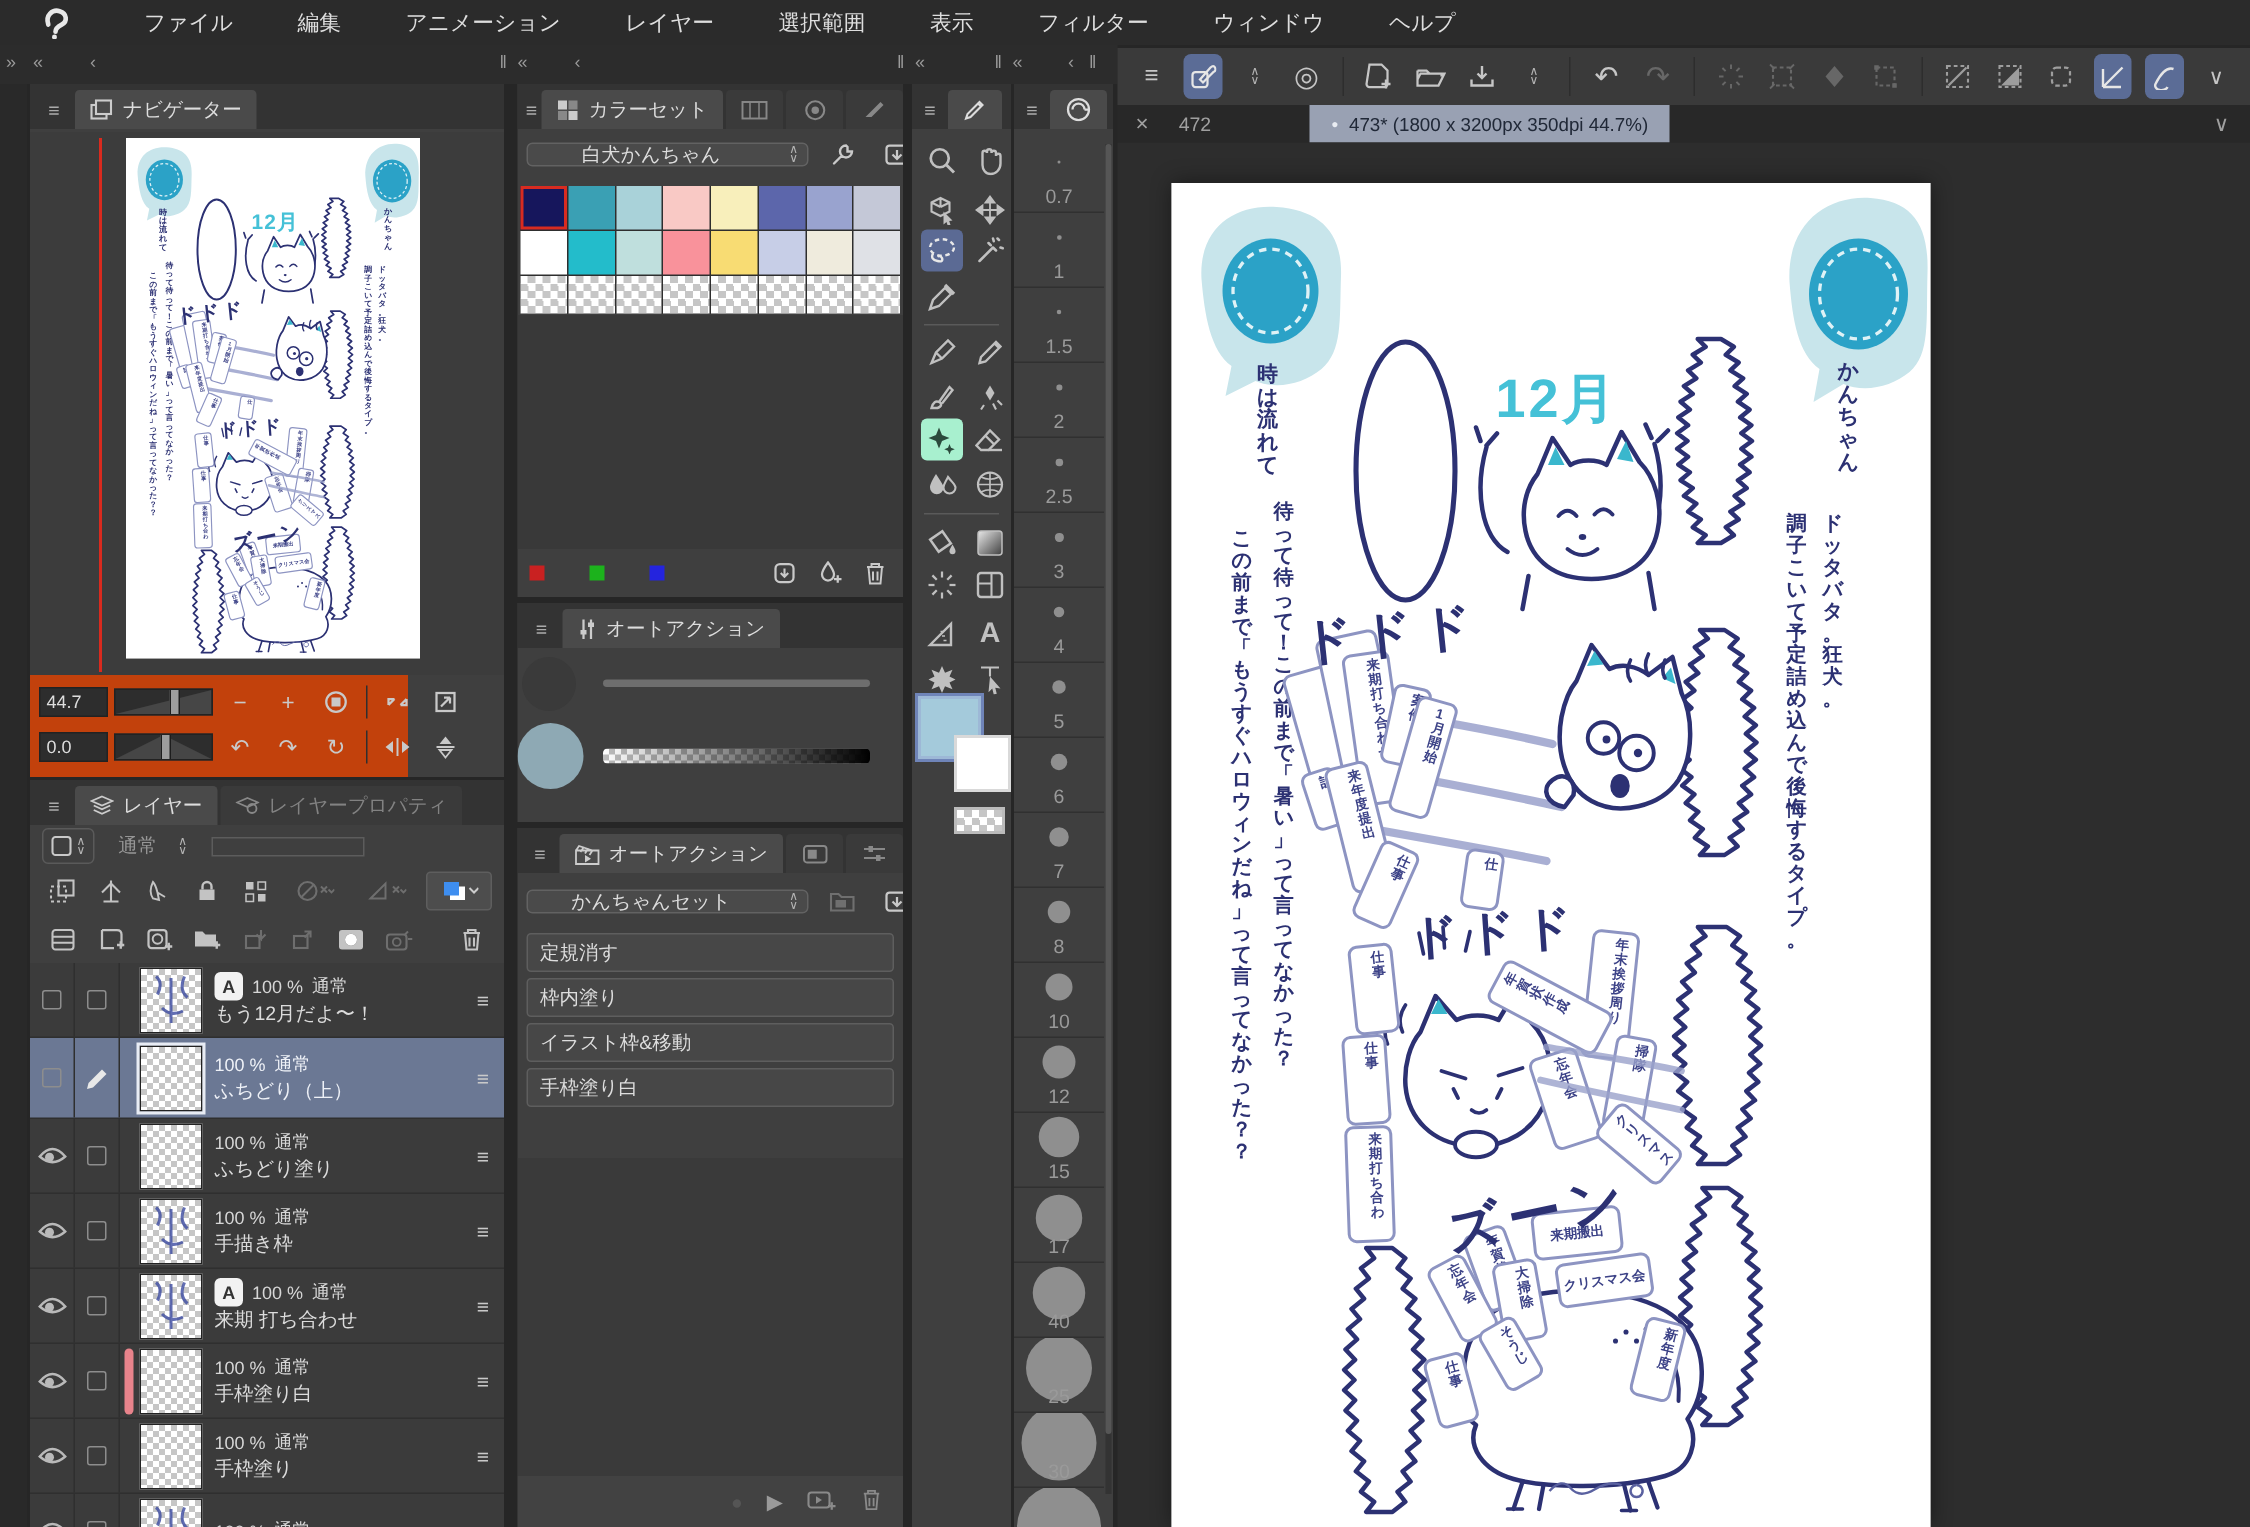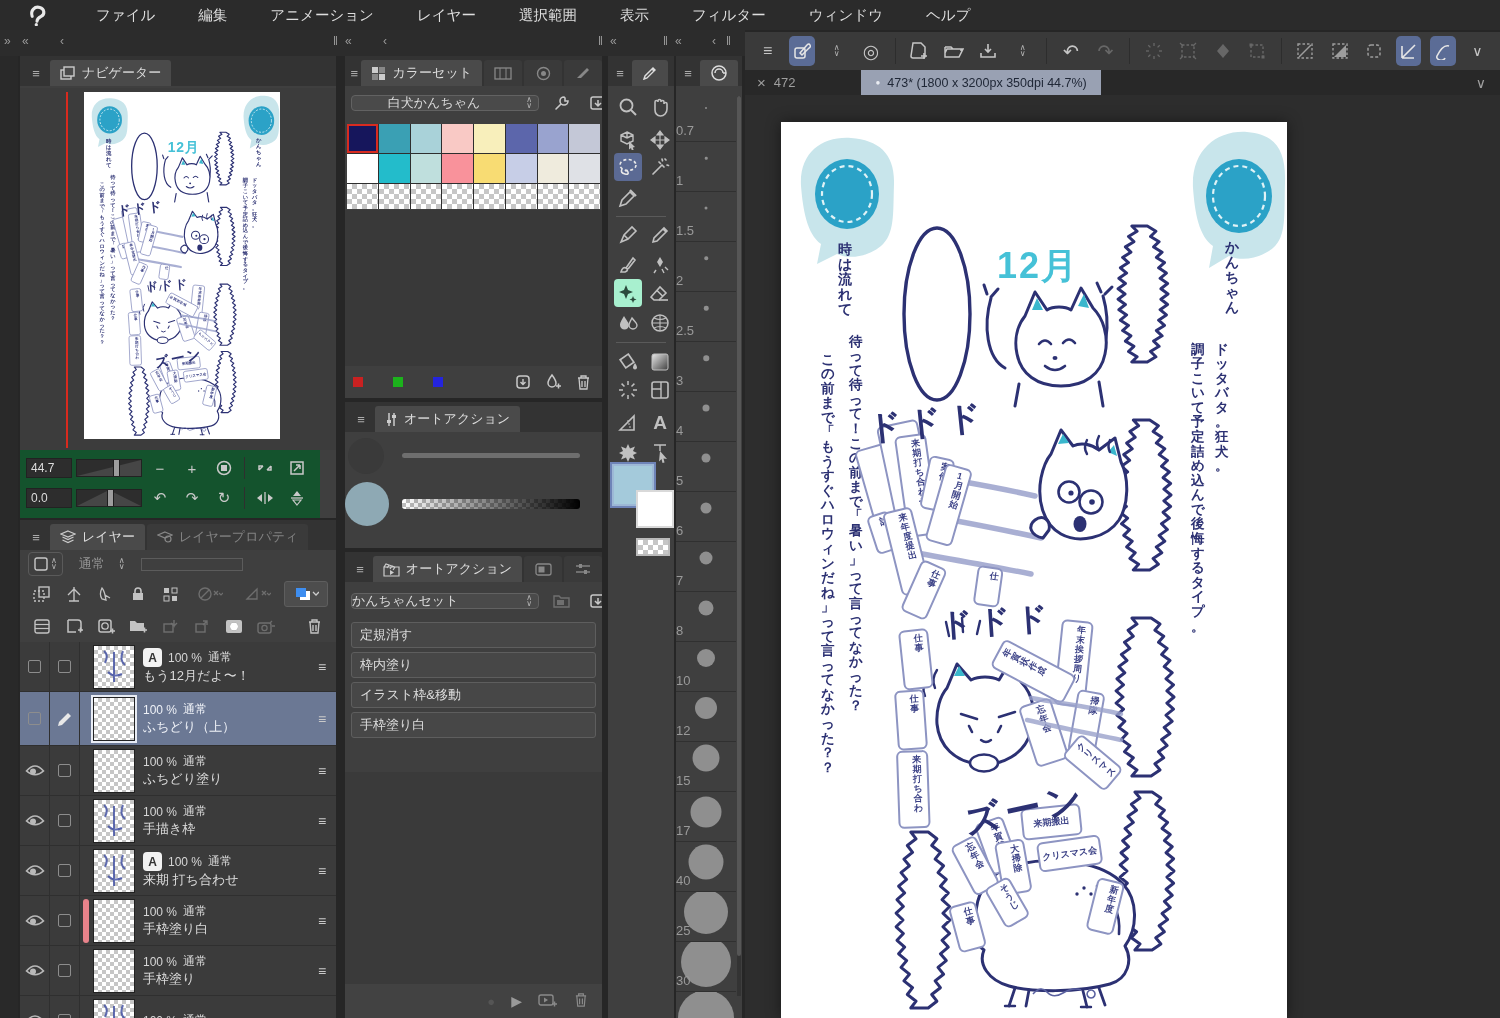--- a/index.html
+++ b/index.html
@@ -18,21 +18,21 @@
 .ptabs{height:30px;background:#333;display:flex;align-items:flex-end;gap:2px;padding-left:4px}
 .ham{width:24px;height:26px;display:flex;align-items:center;justify-content:center;color:#aaa;font-size:13px}
 .ptab{height:26px;background:#4a4a4a;display:flex;align-items:center;padding:0 10px;border-radius:3px 3px 0 0;font-size:13px;color:#ddd;gap:6px;white-space:nowrap}
 .ptab.dim{background:#3a3a3a;color:#828282}
 .ptab svg{flex:0 0 auto}
 .icontab{min-width:38px;justify-content:center}
 
 .nav-view{position:absolute;left:0;top:32px;width:316px;height:362px;background:#3c3c3c}
 .nav-redline{position:absolute;left:46px;top:4px;width:2px;height:356px;background:#d92a1e}
 .nav-thumb{position:absolute;left:64px;top:4px;background:#fff}
-.nav-controls{position:absolute;left:0;top:394px;width:300px;height:68px;background:#14532d}
+.nav-controls{position:absolute;left:0;top:394px;width:252px;height:68px;background:#c2410c}
 .navrow{position:absolute;left:6px;display:flex;align-items:center;gap:4px}
 .valbox{width:46px;height:20px;background:#2d2d2d;border:1px solid #222;color:#ddd;font-size:12px;padding-left:4px;display:flex;align-items:center}
 .ntrack{position:relative;width:66px;height:18px;background:#2d2d2d;border:1px solid #222;overflow:hidden}
 .ntrack i{position:absolute;right:0;bottom:0;width:100%;height:100%;background:#464646;clip-path:polygon(0 100%,100% 0,100% 100%)}
 .ntrack b{position:absolute;top:-1px;width:7px;height:20px;background:#9d9d9d;border:1px solid #1d1d1d}
 .vbtn{width:28px;height:24px;display:flex;align-items:center;justify-content:center;color:#c9c9c9;font-size:15px}
 .vsep{width:1px;height:22px;background:#2f2f2f;margin:0 2px}
 
 .blendrow{position:absolute;left:0;top:30px;width:316px;height:28px;display:flex;align-items:center;gap:8px;padding-left:8px}
 .combo{display:flex;align-items:center;gap:3px;border:1px solid #5a5a5a;border-radius:4px;height:24px;padding:0 5px;color:#c9c9c9}
@@ -84,21 +84,21 @@
 
 .tool{position:absolute;width:28px;height:28px;display:flex;align-items:center;justify-content:center;border-radius:4px}
 .tool.sel{background:#5b6a94}
 .tool.mint{background:#a8f0cf}
 .tdiv{position:absolute;left:8px;width:50px;height:1px;background:#5a5a5a}
 .chip{position:absolute;border:2px solid #e9e9e9}
 
 #size-list{position:absolute;left:0;top:36px;width:60px;height:926px;overflow:hidden}
 .szcell{position:relative;width:60px;height:50px;border-bottom:1px solid #303030;overflow:hidden}
 .szdot{position:absolute;left:50%;top:16px;transform:translate(-50%,-50%);background:#8f8f8f;border-radius:50%}
-.szval{position:absolute;left:0;right:0;bottom:3px;color:#9a9a9a;font-size:13px}
+.szval{position:absolute;left:0;right:0;bottom:3px;text-align:center;color:#9a9a9a;font-size:13px}
 .sbar{position:absolute;right:1px;top:40px;width:4px;height:900px;background:#333}
 .sbar i{position:absolute;left:0;top:0;width:4px;height:860px;background:#565656;border-radius:2px}
 
 .cmdbar{position:absolute;left:745px;top:32px;width:755px;height:38px;background:#3a3a3a;display:flex;align-items:center;gap:9px;padding:0 10px}
 .cb{width:30px;height:30px;display:flex;align-items:center;justify-content:center;color:#c6c6c6;font-size:16px;border-radius:5px}
 .cb.dim{opacity:.32}
 .cb.hl{background:#5b6c96}
 .cdiv{width:1px;height:26px;background:#2d2d2d;margin:0 2px}
 .tabbar{position:absolute;left:745px;top:70px;width:755px;height:25px;background:#282828;display:flex;align-items:center;color:#9f9f9f}
 .doctab{margin-left:66px;height:25px;background:#99a1b3;color:#202837;display:flex;align-items:center;gap:7px;padding:0 14px;font-size:12.5px}
@@ -868,21 +868,21 @@
           <svg width="16" height="12" viewBox="0 0 16 12">
             <line x1="1" y1="3" x2="15" y2="3" stroke="#888" stroke-width="1.4"></line>
             <line x1="1" y1="9" x2="15" y2="9" stroke="#888" stroke-width="1.4"></line>
             <rect x="4" y="1" width="3" height="4" fill="#888"></rect>
             <rect x="9" y="7" width="3" height="4" fill="#888"></rect>
           </svg>
         </div>
     </div>
     <div class="dropdown-row" style="top:36px">
       <span class="ddl">
-        <span style="flex:1;">かんちゃんセット</span>
+        <span style="flex:1;text-align:center">かんちゃんセット</span>
         <span class="chev2">
             <span>∧</span>
             <span>∨</span>
           </span>
       </span>
       <span class="mib" style="opacity:.35">
           <svg width="18" height="16" viewBox="0 0 18 16">
             <path d="M1,3 h5 l2,2 h8 v9 h-15 Z" fill="none" stroke="#c9c9c9" stroke-width="1.4"></path>
             <rect x="4" y="7" width="7" height="5" fill="#c9c9c9"></rect>
           </svg>
@@ -1263,21 +1263,21 @@
     <span class="cb hl">
         <svg width="18" height="18" viewBox="0 0 18 18">
           <path d="M3,14 q6,-12 12,-10 M3,14 a4,3 0 1 0 8,2" stroke="#e6e6e6" stroke-width="1.6" fill="none"></path>
         </svg>
       </span>
     <span class="cb" style="font-size:14px">∨</span>
   </div>
 
   <div class="tabbar">
     <span style="margin-left:12px;font-size:15px">×</span>
-    <span style="margin-left:8px;font-size:13px">472</span>
+    <span style="margin-left:20px;font-size:13px">472</span>
     <div class="doctab">
       <span style="font-size:8px;color:#e9ecf2">●</span>
       <span>473* (1800 x 3200px 350dpi 44.7%)</span>
     </div>
     <span style="margin-left:auto;margin-right:14px;font-size:14px">∨</span>
   </div>
 
   <div class="viewport">
     <div class="page">
       <svg viewBox="0 0 506 896" width="506" height="896">

